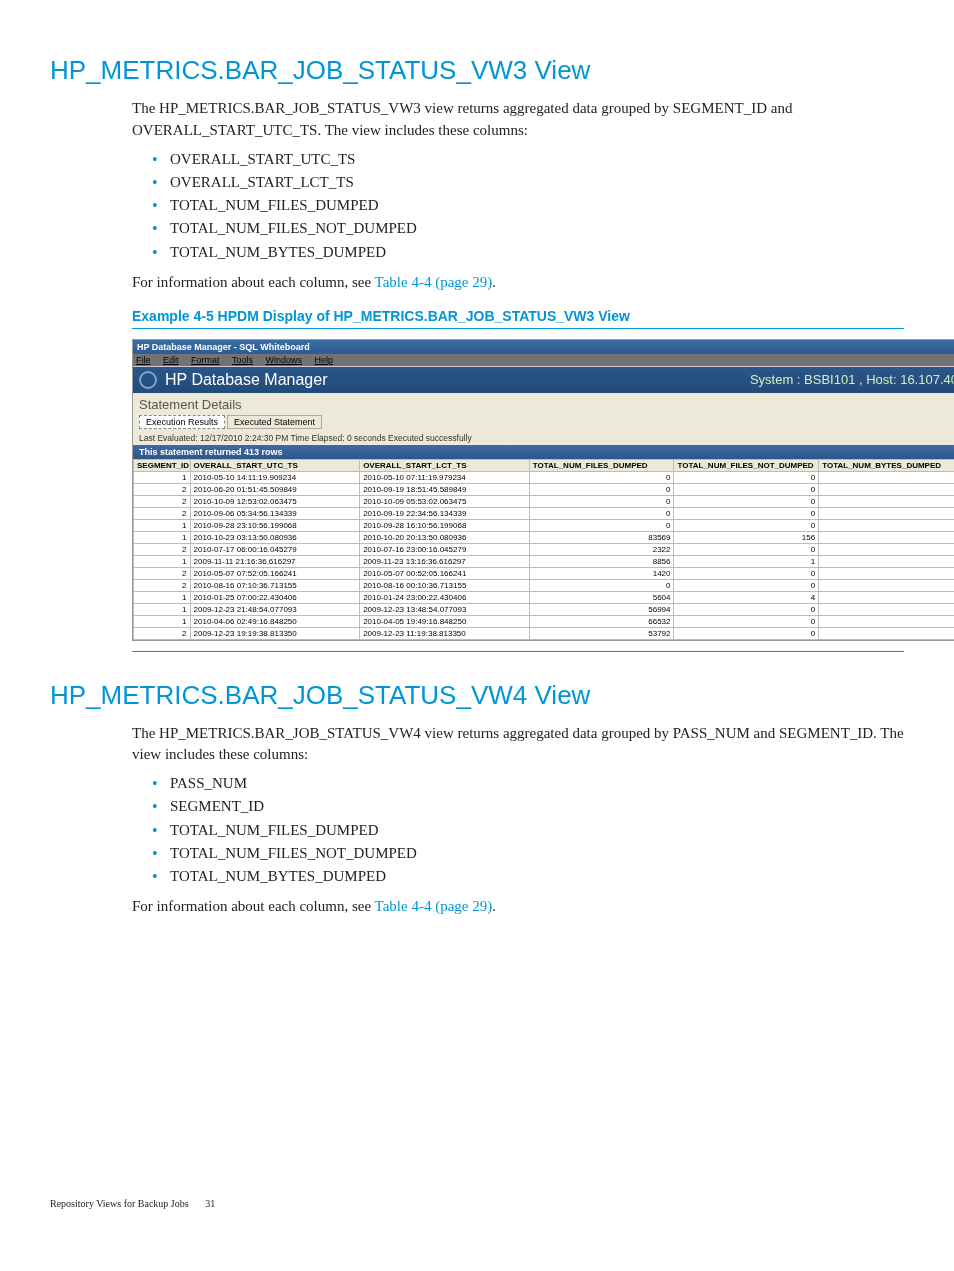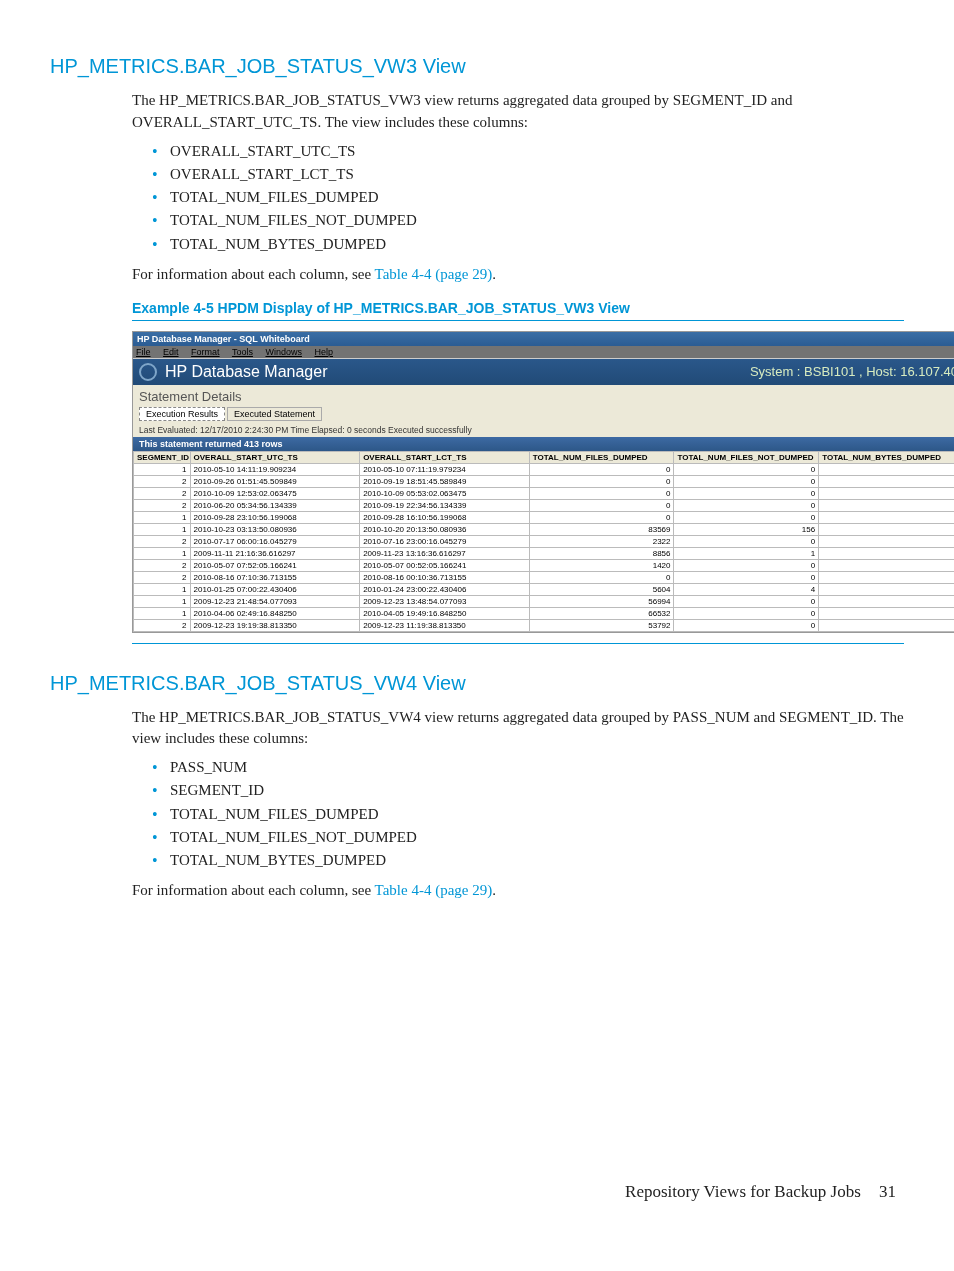--- a/index.html
+++ b/index.html
@@ -6,21 +6,21 @@
   body {
     font-family: Georgia, 'Times New Roman', serif;
     color: #222;
     background: #fff;
     width: 954px;
     margin: 0 auto;
     padding: 55px 50px 40px 50px;
   }
   h1.section-title {
     color: #0096d6;
-    font-size: 20px;
+    font-size: 26px;
     font-weight: normal;
     margin-bottom: 12px;
     font-family: Arial, Helvetica, sans-serif;
   }
   .body-text {
     margin-left: 82px;
     font-size: 15px;
     line-height: 1.45;
     margin-bottom: 6px;
   }
@@ -150,22 +150,21 @@
     text-align: left;
     font-weight: bold;
   }
   table.ss-table td.r { text-align: right; }
   .col-seg { width: 50px; }
   .col-ts { width: 150px; }
   .col-num { width: 128px; }
   .footer {
     position: relative;
     margin-top: 280px;
-    font-size: 17px;
-    text-align: right;
+    font-size: 10px;
     padding-right: 8px;
   }
   .footer .label { margin-right: 14px; }
   .bottom-rule {
     border: none;
     border-top: 1px solid #0096d6;
     margin-left: 82px;
     margin-top: 10px;
     margin-bottom: 28px;
   }
@@ -240,37 +239,37 @@
           <tr>
               <td class="r">1</td>
               <td>2010-05-10 14:11:19.909234</td>
               <td>2010-05-10 07:11:19.979234</td>
               <td class="r">0</td>
               <td class="r">0</td>
               <td class="r"></td>
             </tr>
           <tr>
               <td class="r">2</td>
-              <td>2010-09-26 01:51:45.509849</td>
+              <td>2010-06-20 01:51:45.509849</td>
               <td>2010-09-19 18:51:45.589849</td>
               <td class="r">0</td>
               <td class="r">0</td>
               <td class="r"></td>
             </tr>
           <tr>
               <td class="r">2</td>
               <td>2010-10-09 12:53:02.063475</td>
               <td>2010-10-09 05:53:02.063475</td>
               <td class="r">0</td>
               <td class="r">0</td>
               <td class="r"></td>
             </tr>
           <tr>
               <td class="r">2</td>
-              <td>2010-06-20 05:34:56.134339</td>
+              <td>2010-09-06 05:34:56.134339</td>
               <td>2010-09-19 22:34:56.134339</td>
               <td class="r">0</td>
               <td class="r">0</td>
               <td class="r"></td>
             </tr>
           <tr>
               <td class="r">1</td>
               <td>2010-09-28 23:10:56.199068</td>
               <td>2010-09-28 16:10:56.199068</td>
               <td class="r">0</td>

